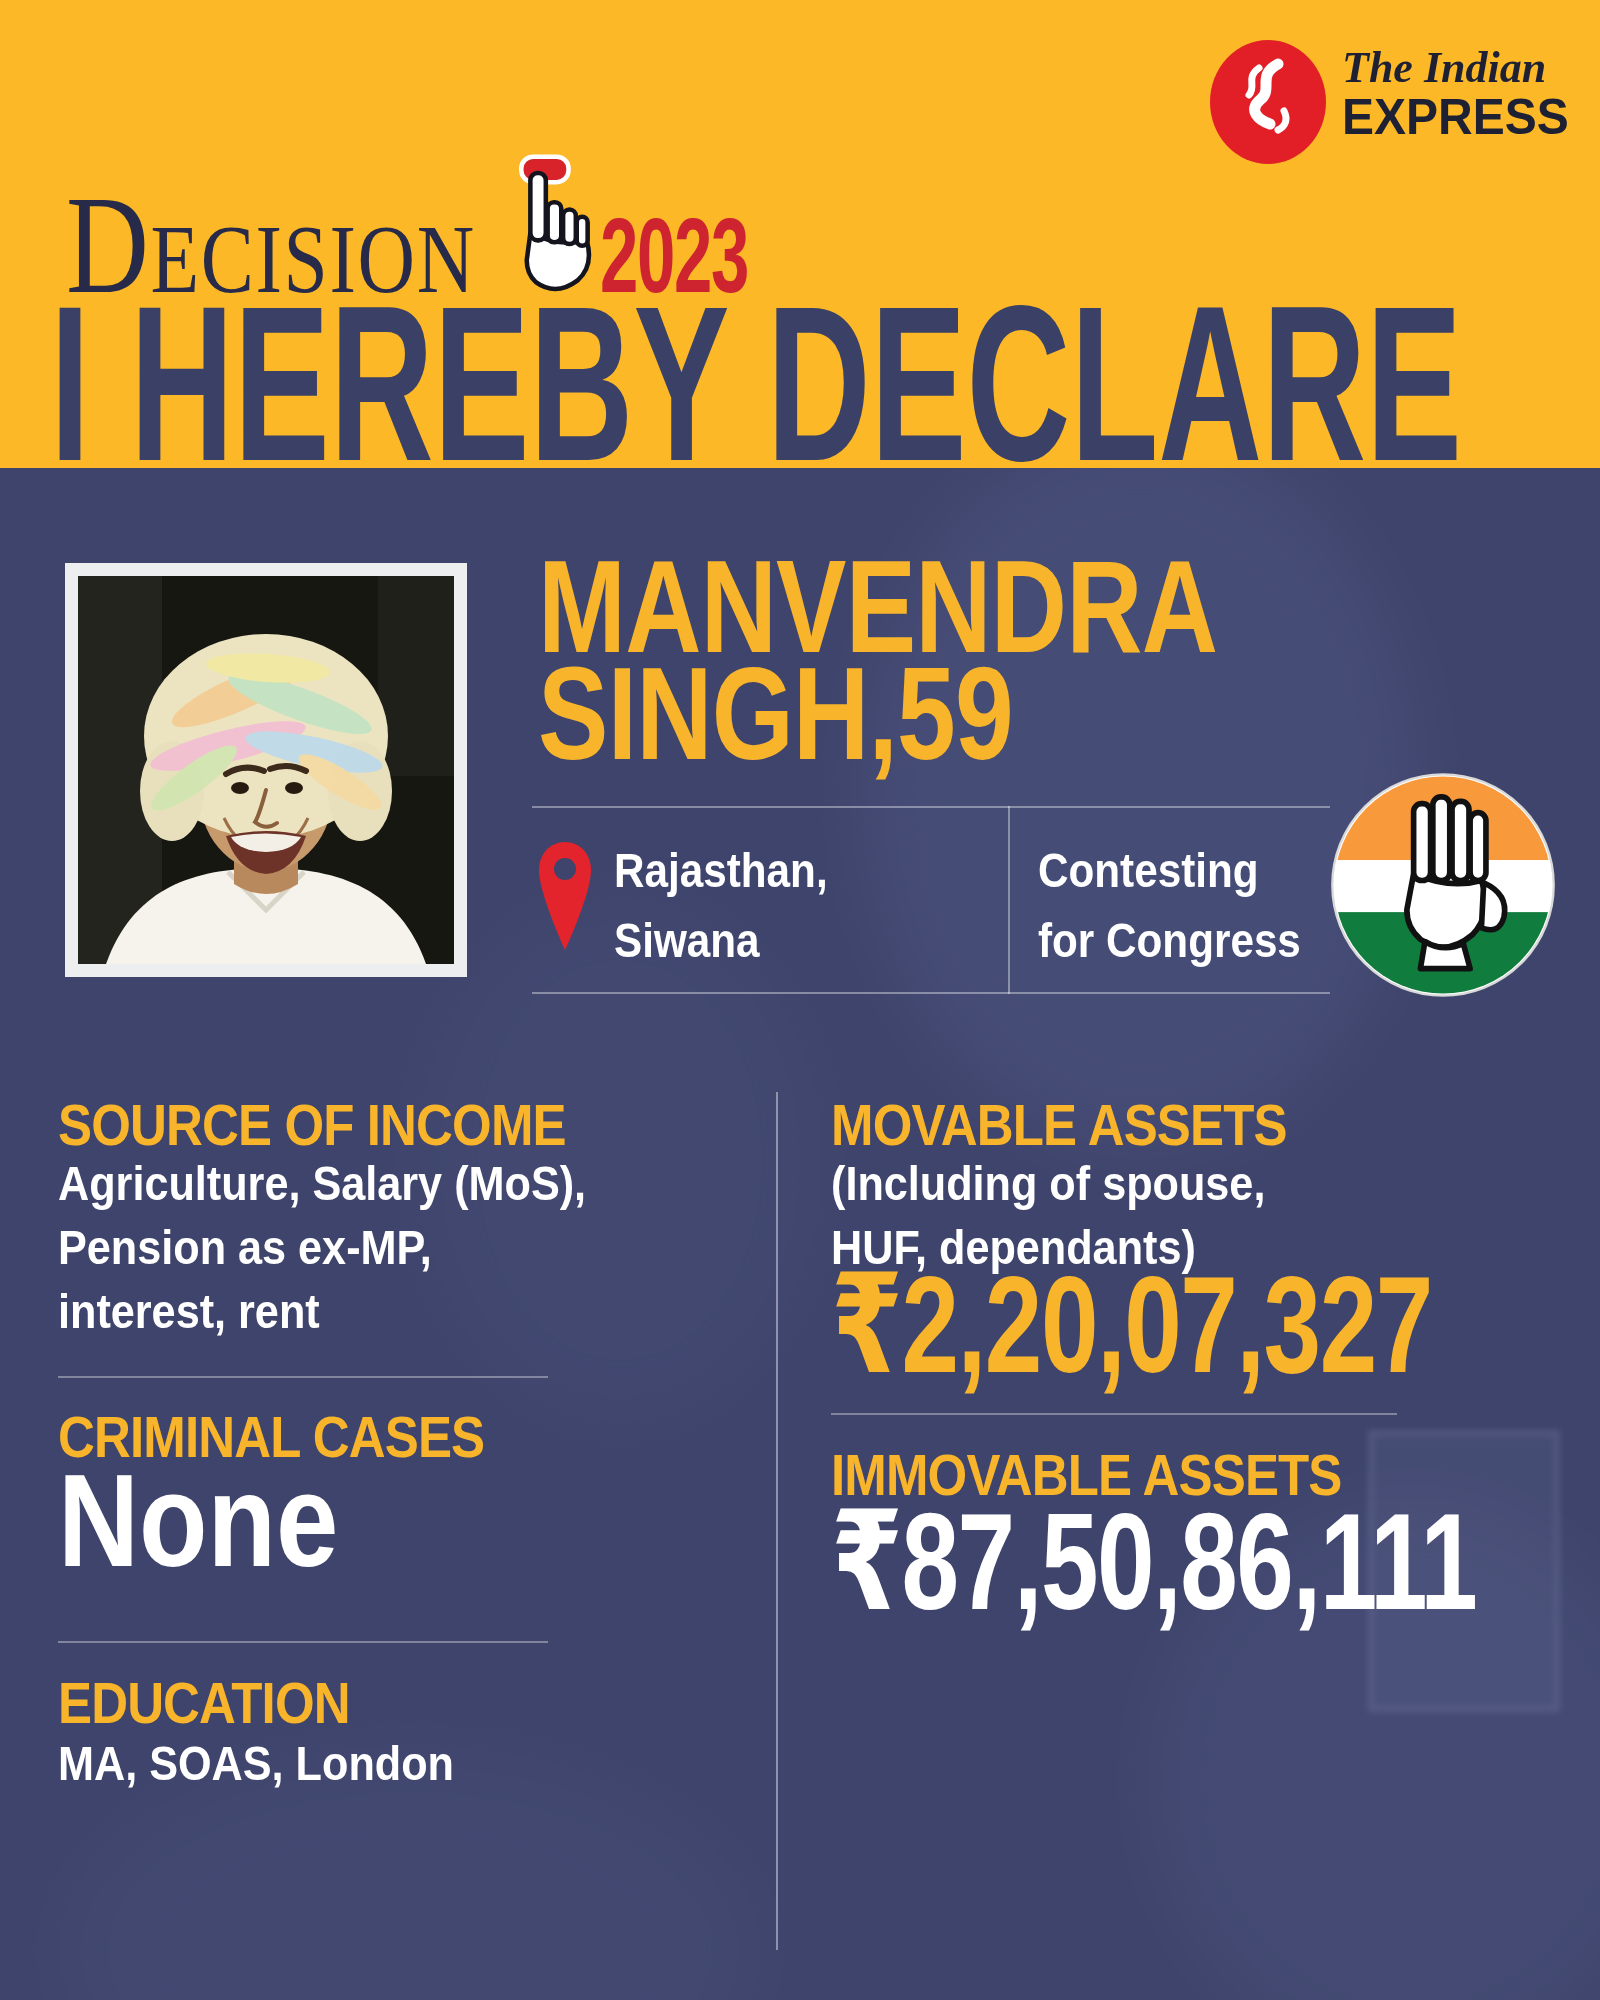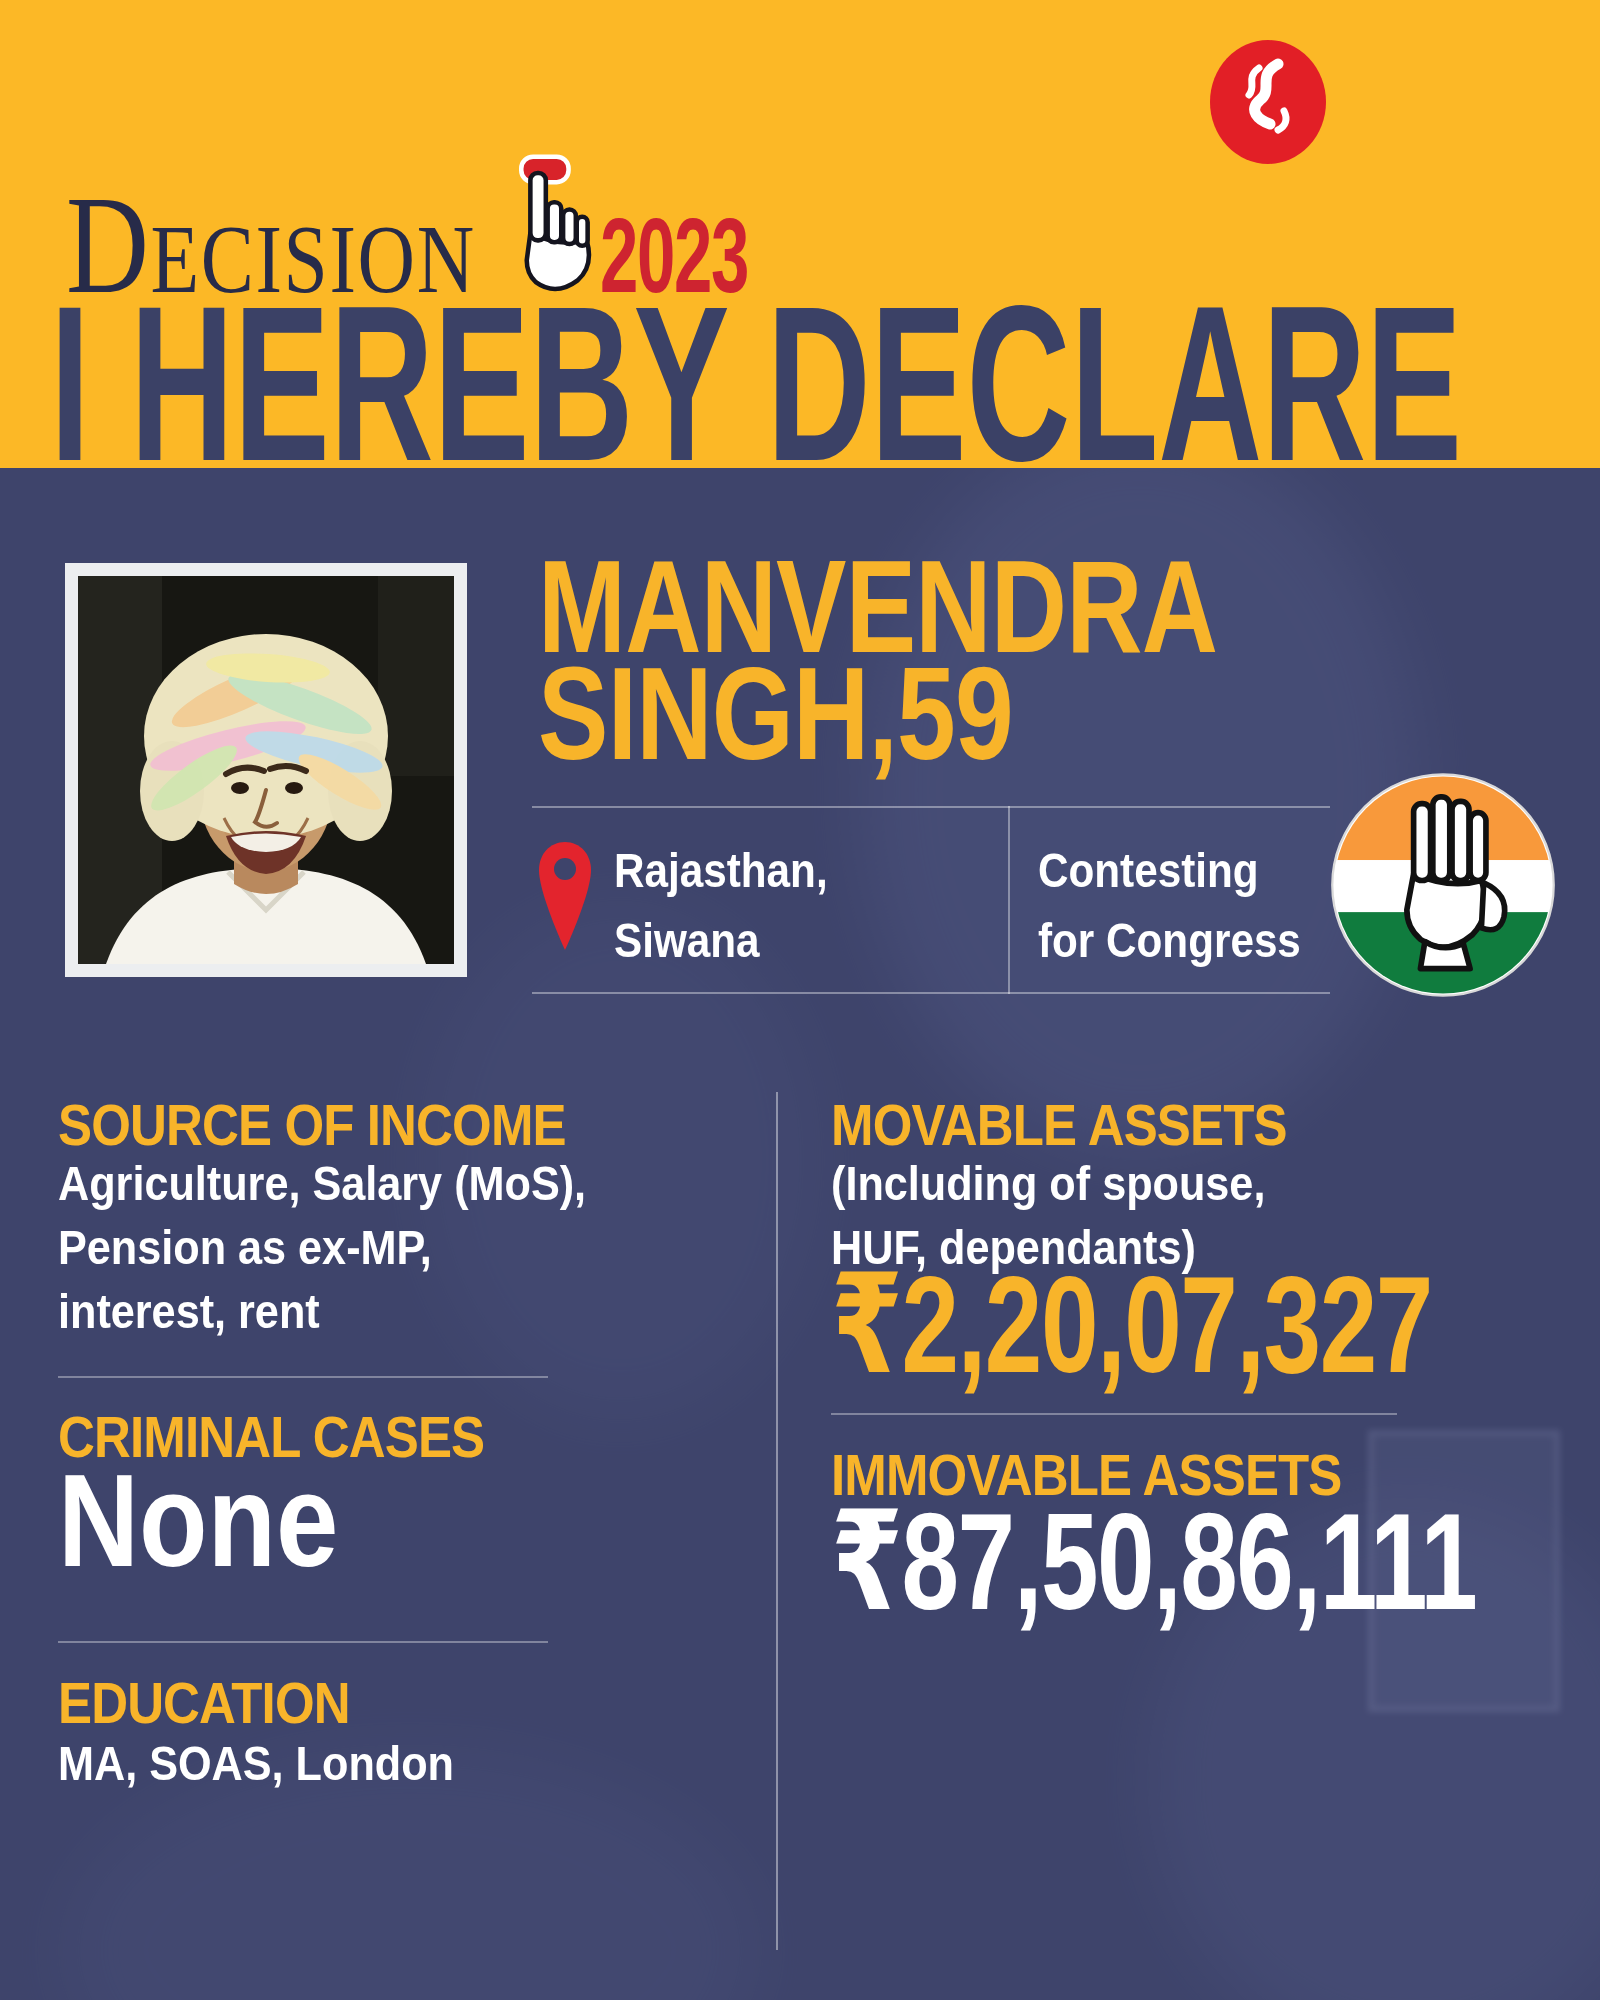--- a/index.html
+++ b/index.html
@@ -88,20 +88,24 @@
     <div class="ie-circle">
       <svg viewBox="0 0 124 124" width="124" height="124">
         <ellipse cx="62" cy="62" rx="58" ry="62" fill="#e21f26"></ellipse>
         <g fill="none" stroke="#fff" stroke-linecap="round">
           <path d="M72,24 C50,36 68,49 54,60 C42,70 52,80 64,84" stroke-width="11"></path>
           <path d="M53,28 C39,38 51,46 43,55" stroke-width="7"></path>
           <path d="M72,90 C80,86 82,79 78,71" stroke-width="7"></path>
         </g>
       </svg>
     </div>
+    <div class="ie-text">
+      <div class="ie-line1">The Indian</div>
+      <div class="ie-line2">EXPRESS</div>
+    </div>
   </div>
 
   <svg class="declare-svg" width="1600" height="200">
     <text x="50" y="172" textLength="1412" lengthAdjust="spacingAndGlyphs" style="font-family:'Liberation Sans',sans-serif;font-weight:700;font-size:220px;fill:#3b4166;">I HEREBY DECLARE</text>
   </svg>
 
   <div class="photo-frame">
     <svg viewBox="0 0 376 388" preserveAspectRatio="none">
       <rect width="376" height="388" fill="#171712"></rect>
       <rect x="0" y="0" width="84" height="388" fill="#24241e"></rect>

